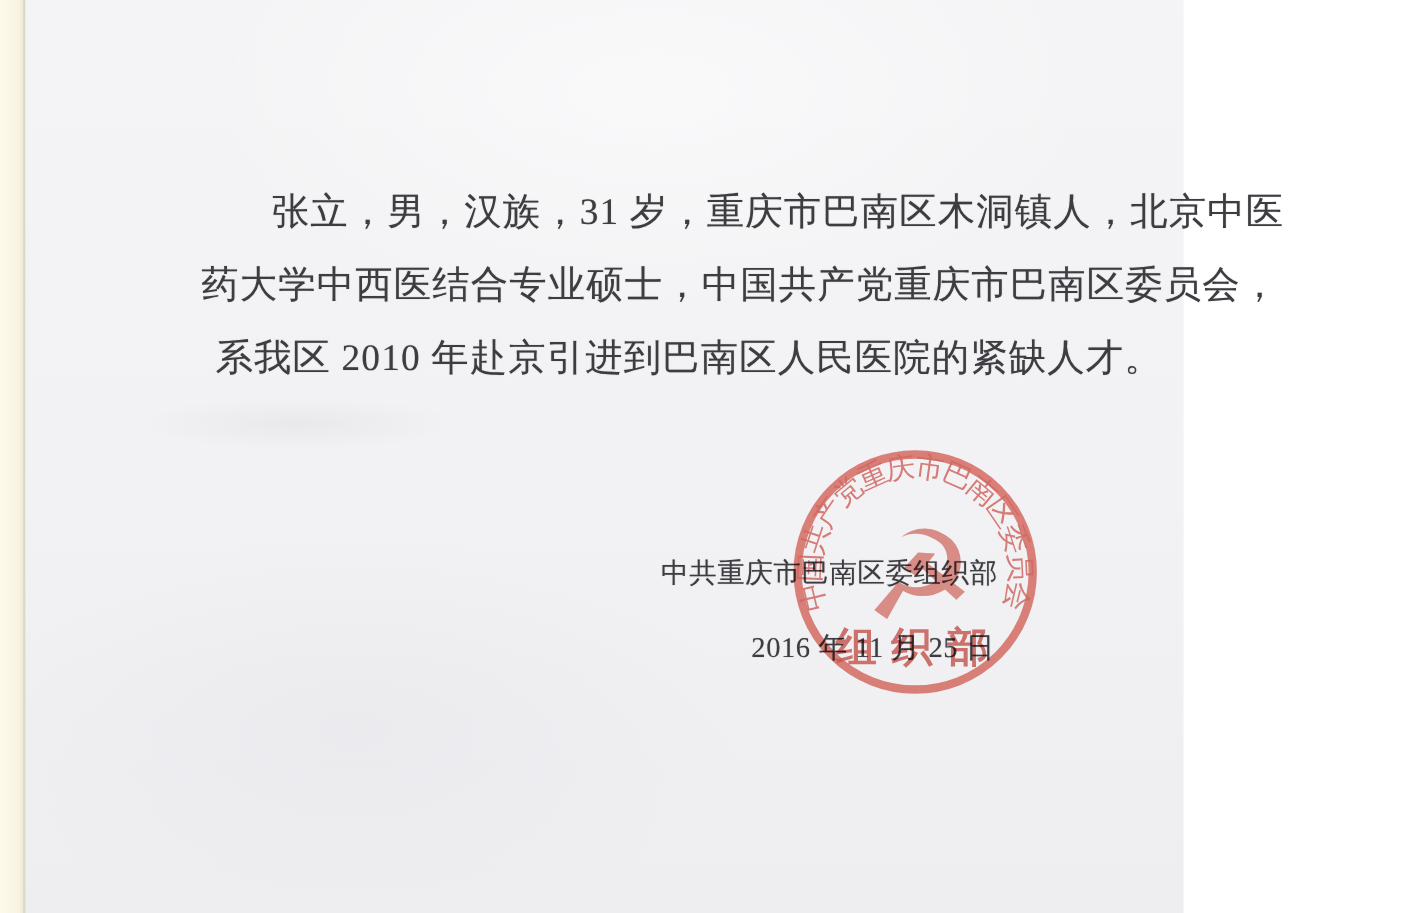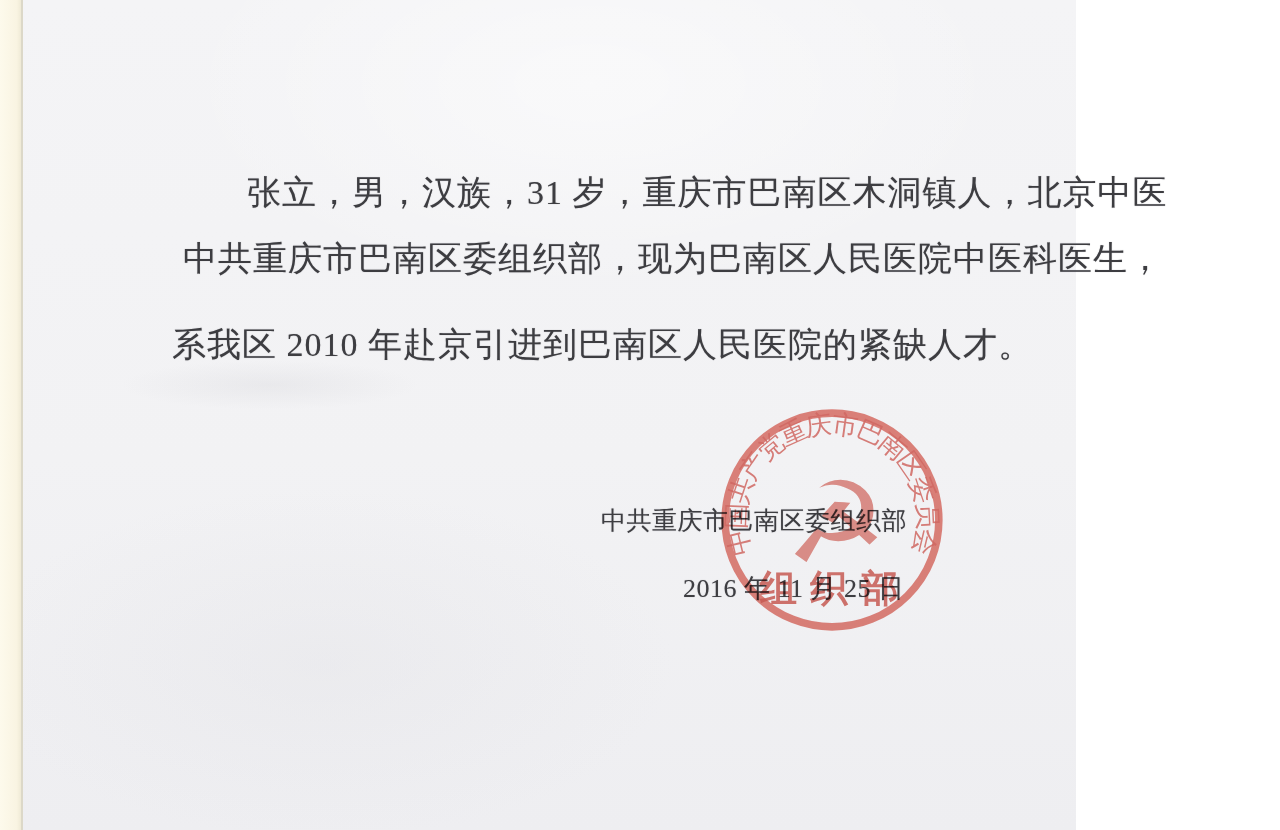--- a/index.html
+++ b/index.html
@@ -36,42 +36,42 @@
   .doc-line {
     position: absolute;
     white-space: nowrap;
     color: #3d3d41;
     font-size: 34px;
     letter-spacing: 1px;
     text-shadow: 0 0 1px rgba(80,80,86,0.45);
   }
   .line-1 { left: 247px; top: 170px; }
   .line-2 { left: 183px; top: 236px; }
-  .line-3 { left: 172px; top: 302px; margin-top: 20px; }
+  .line-3 { left: 196px; top: 302px; }
   .signature { left: 601px; top: 504px; font-size: 25px; letter-spacing: 0.5px; }
   .dateline  { left: 683px; top: 571px; font-size: 26px; letter-spacing: 0.5px; }
   .seal {
     position: absolute;
     left: 706px; top: 394px;
     width: 252px; height: 252px;
     mix-blend-mode: multiply;
     opacity: 0.93;
   }
   .seal svg { width: 100%; height: 100%; }
 </style>
 </head>
 <body>
 
 <div class="scan-page">
 
   <div class="edge-strip"></div>
   <div class="smudge"></div>
 
   <div class="doc-line line-1">张立，男，汉族，31 岁，重庆市巴南区木洞镇人，北京中医</div>
-  <div class="doc-line line-2">中共重庆市巴南区委组织部，现为巴南区人民医院中医科医生，</div>
+  <div class="doc-line line-2">药大学中西医结合专业硕士，中国共产党重庆市巴南区委员会，</div>
   <div class="doc-line line-3">系我区 2010 年赴京引进到巴南区人民医院的紧缺人才。</div>
 
   <div class="doc-line signature">中共重庆市巴南区委组织部</div>
   <div class="doc-line dateline">2016 年 11 月 25 日</div>
 
   <div class="seal">
     <svg viewBox="0 0 250 250" xmlns="http://www.w3.org/2000/svg">
       <defs>
         <path id="seal-arc-path" d="M 45.3 157.2 A 86 86 0 1 1 204.7 157.2" fill="none"></path>
       </defs>

